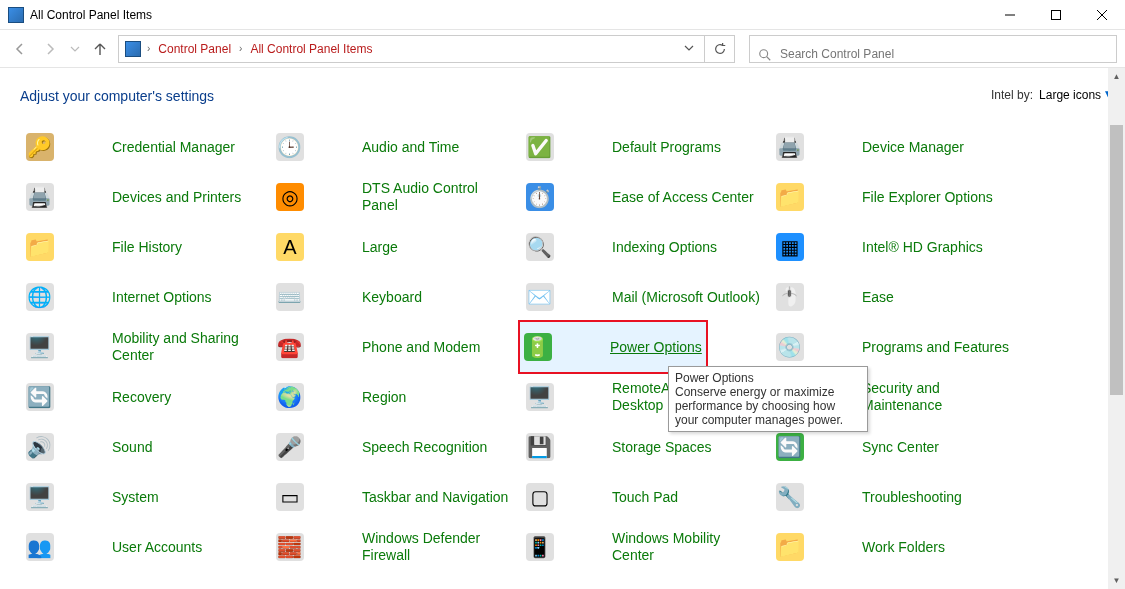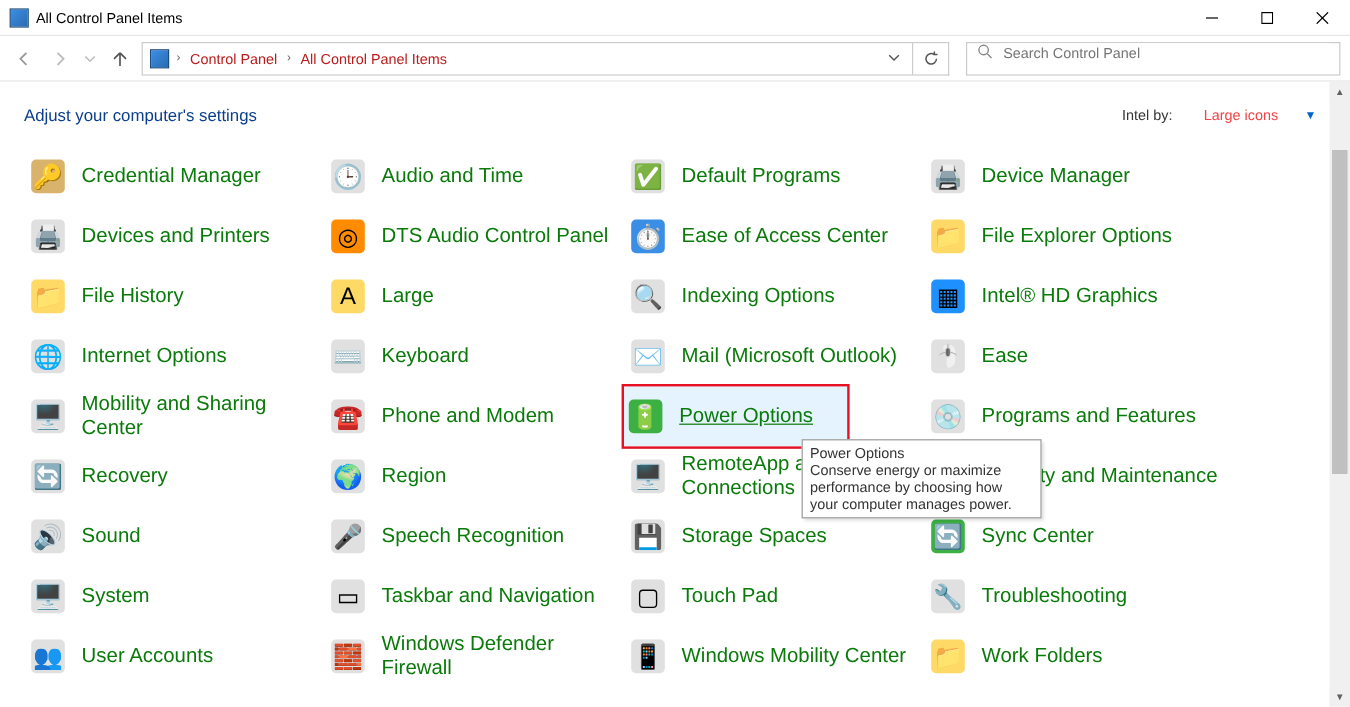--- a/index.html
+++ b/index.html
@@ -67,48 +67,47 @@
   .chev { color:#666; padding:0 2px; font-size:10px;}
   .addr-drop { margin-left:auto; color:#555; padding:0 4px;}
   .refresh-btn {
     width:30px;height:28px;
     border:1px solid #ccc;
     border-left:none;
     display:flex;align-items:center;justify-content:center;
     margin-left:-6px;
   }
   .search-box {
-    width: 312px;
+    width: 368px;
     height:28px;
     border:1px solid #ccc;
-    display:flex;align-items:flex-start;
+    display:flex;align-items:flex-end;
     padding:0 8px;
     color:#777;
     gap:6px;
     margin-left:8px;
   }
   .search-box input {
     border:none;outline:none;
     flex:1;
     font-size:12px;
     color:#555;
   }
   .content-head {
     display:flex;
-    align-items:center;
-    padding: 20px 28px 8px 20px;
-    gap: 20px;
+    align-items:flex-start;
+    padding: 20px 12px 8px 20px;
   }
   .content-head .heading {
     color:#0a3e8c;
     font-size:14px;
   }
   .content-head .spacer2 { flex:1; }
   .viewby-label { color:#333; margin-right:6px; }
-  .viewby-val { color:#ef4444; margin-right:2px;}
+  .viewby-val { color:#000000; margin-right:2px;}
   .viewby-caret { color:#0066cc; font-size:10px;}
   .grid-wrap {
     position:relative;
     padding: 10px 0 0 20px;
     height: calc(589px - 30px - 38px - 50px);
     overflow:hidden;
   }
   .cp-grid {
     display:grid;
     grid-template-columns: repeat(4, 250px);
@@ -131,22 +130,23 @@
     width:190px;
   }
   .cp-icon {
     width:32px;height:32px;
     flex-shrink:0;
     display:flex;align-items:center;justify-content:center;
     border-radius:4px;
   }
   .cp-label {
     color:#0a7a0a;
-    font-size:17px;
+    font-size:14px;
     line-height:1.2;
+    margin-left:44px;
   }
   .cp-item.highlight .cp-label {
     color:#0a7a0a;
     text-decoration:underline;
   }
   .tooltip {
     position:absolute;
     left:668px;
     top:254px;
     width:200px;

